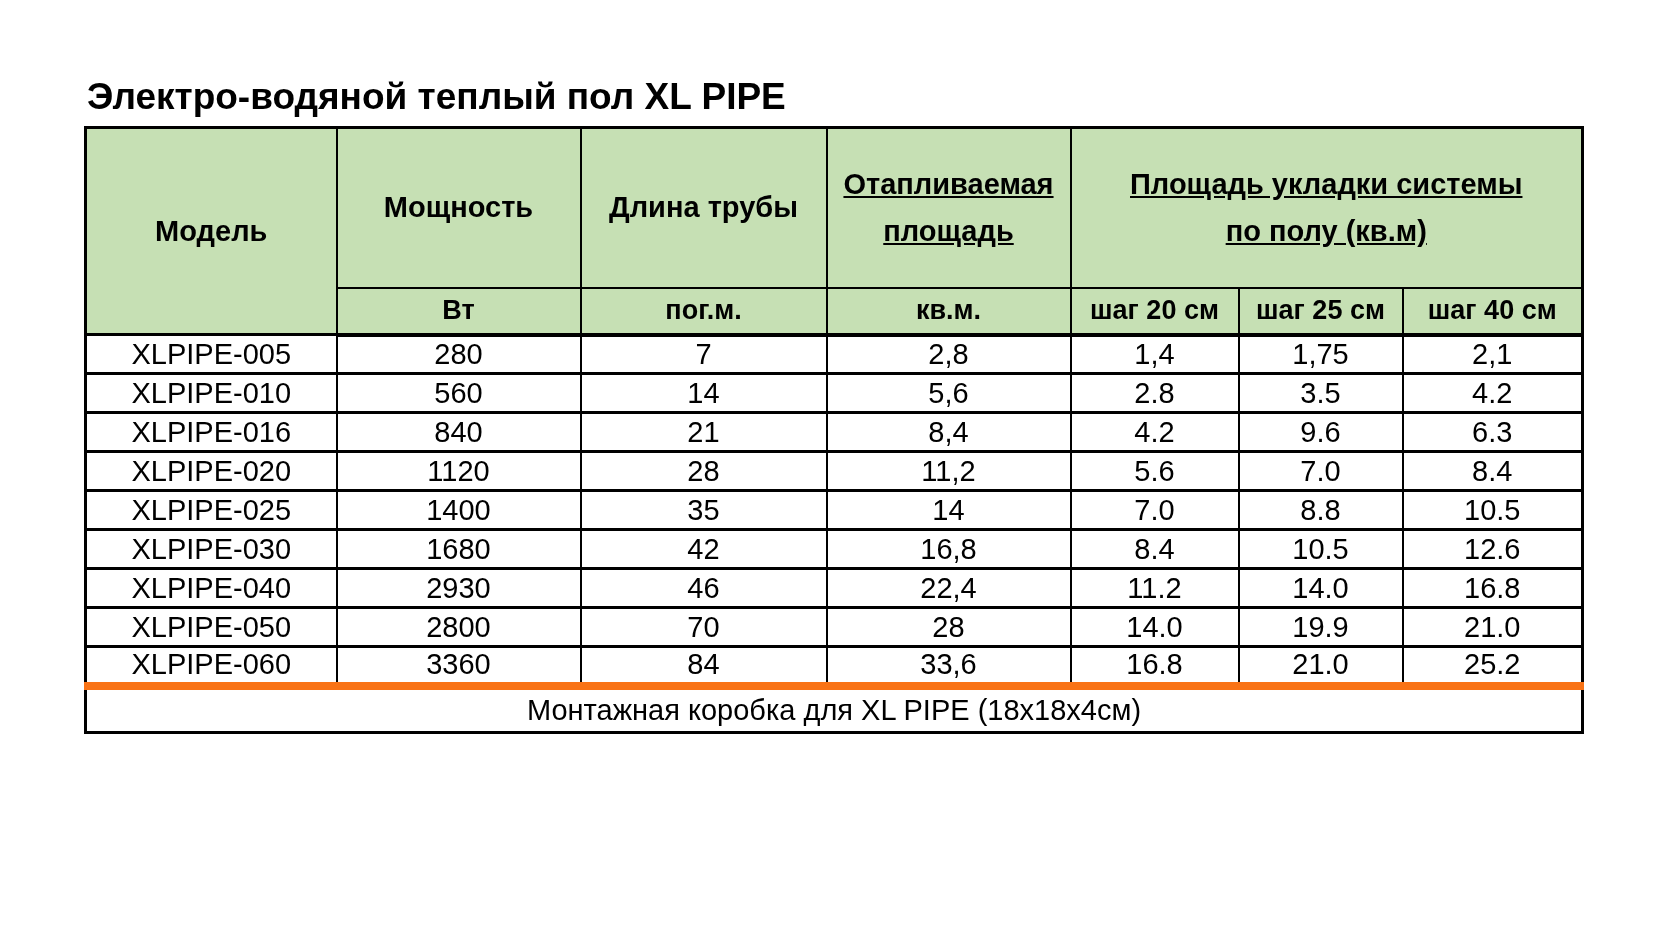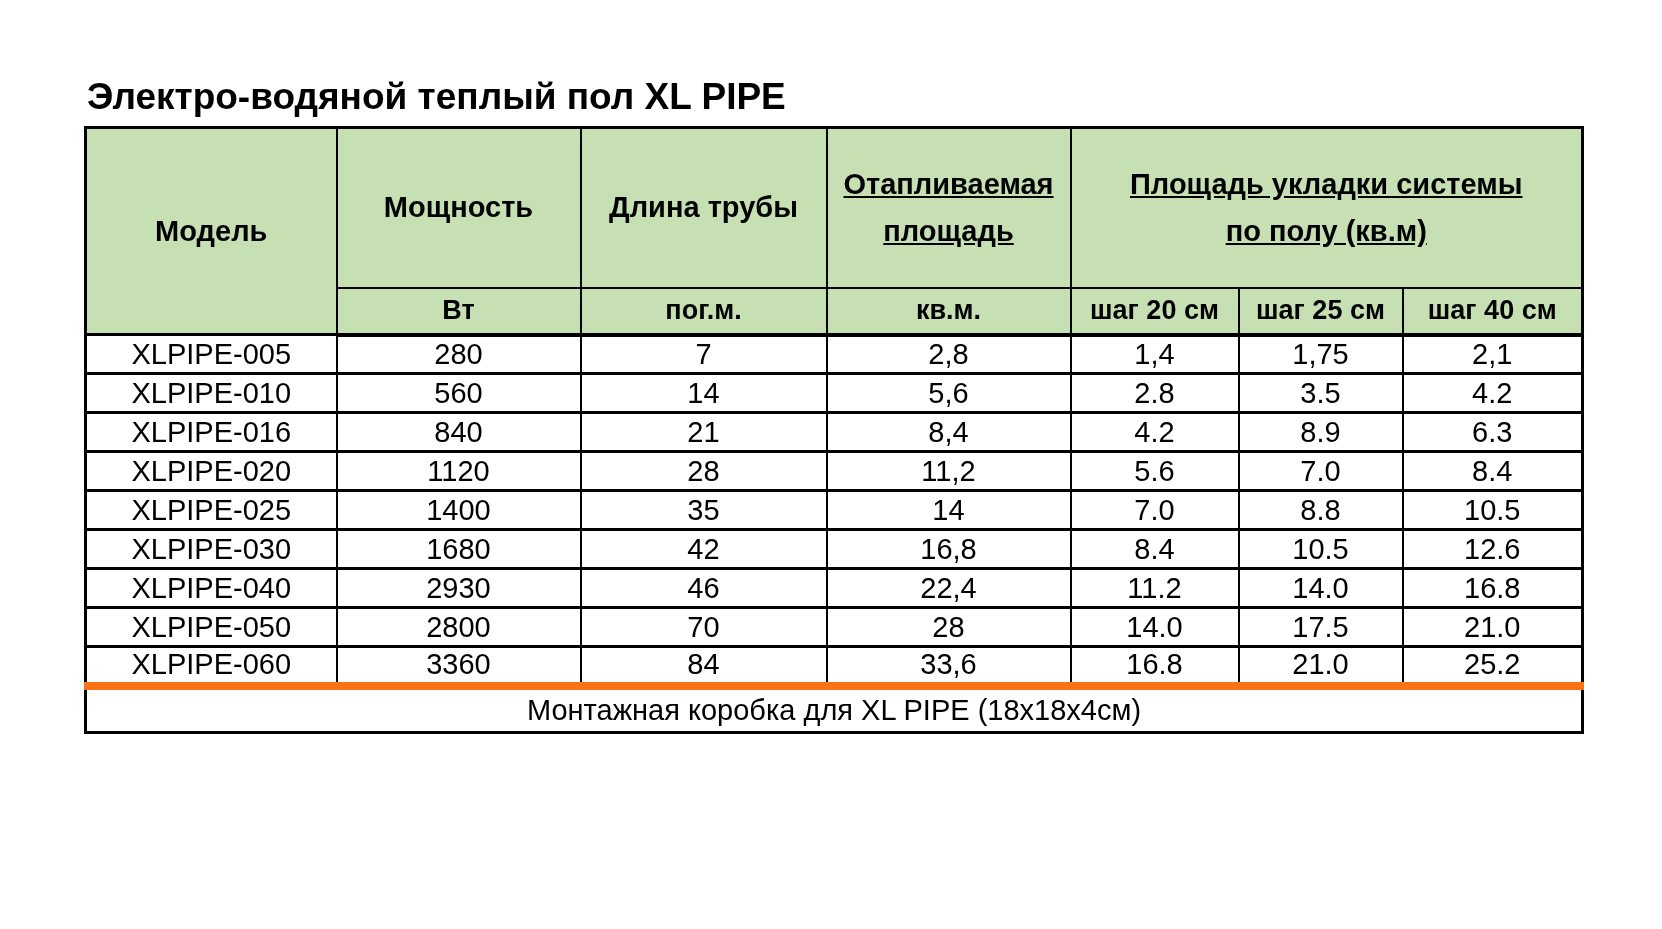--- a/index.html
+++ b/index.html
@@ -132,21 +132,21 @@
         <td>2.8</td>
         <td>3.5</td>
         <td>4.2</td>
       </tr>
       <tr class="data-row">
         <td>XLPIPE-016</td>
         <td>840</td>
         <td>21</td>
         <td>8,4</td>
         <td>4.2</td>
-        <td>8.9</td>
+        <td>9.6</td>
         <td>6.3</td>
       </tr>
       <tr class="data-row">
         <td>XLPIPE-020</td>
         <td>1120</td>
         <td>28</td>
         <td>11,2</td>
         <td>5.6</td>
         <td>7.0</td>
         <td>8.4</td>
@@ -177,21 +177,21 @@
         <td>11.2</td>
         <td>14.0</td>
         <td>16.8</td>
       </tr>
       <tr class="data-row">
         <td>XLPIPE-050</td>
         <td>2800</td>
         <td>70</td>
         <td>28</td>
         <td>14.0</td>
-        <td>17.5</td>
+        <td>19.9</td>
         <td>21.0</td>
       </tr>
       <tr class="data-row">
         <td>XLPIPE-060</td>
         <td>3360</td>
         <td>84</td>
         <td>33,6</td>
         <td>16.8</td>
         <td>21.0</td>
         <td>25.2</td>

